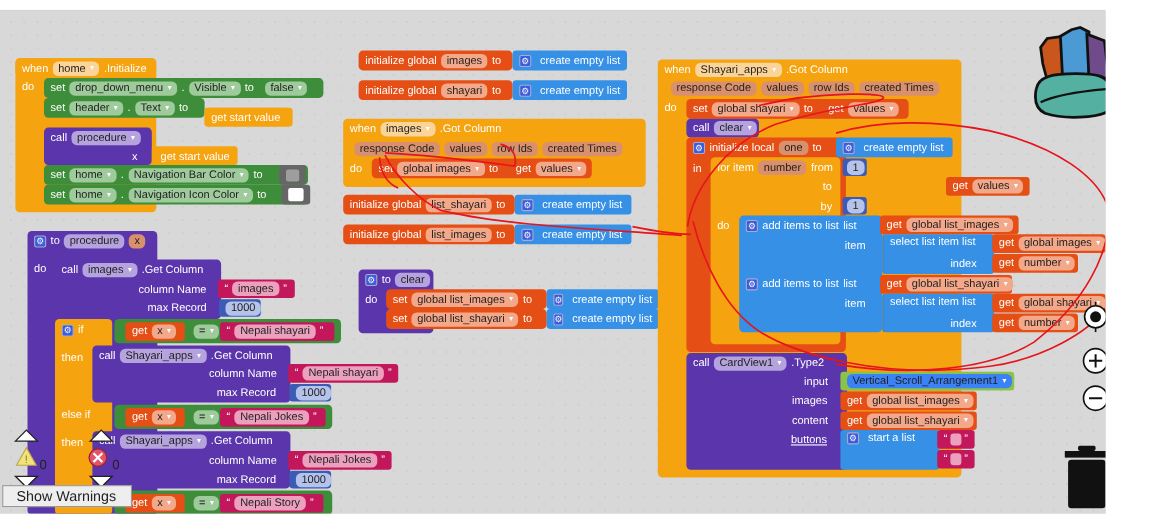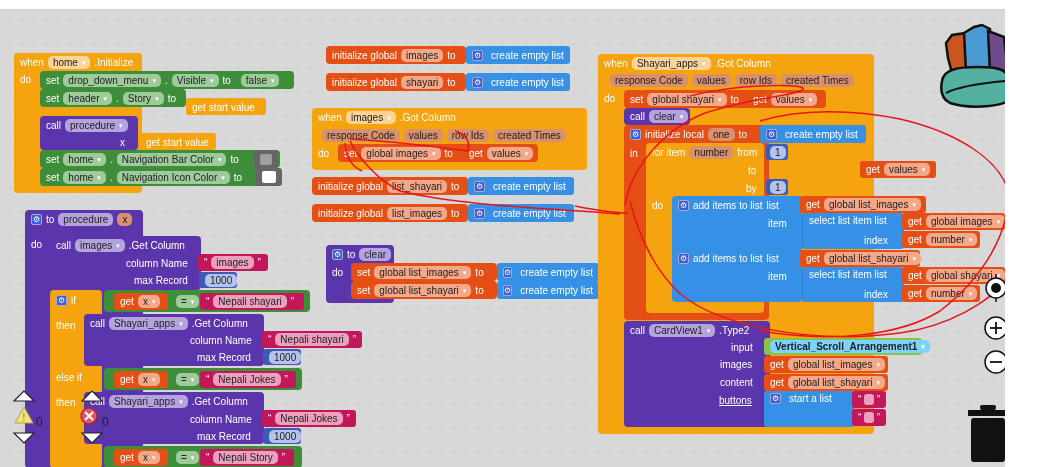--- a/index.html
+++ b/index.html
@@ -34,21 +34,21 @@
   .c-rd { background: #e54e14; }
   .c-bl { background: #3590e6; }
   .c-mg { background: #c2185b; }
   .c-lg { background: #8bc34a; }
   .c-nv { background: #3b5bb5; }
   .d-or { background: #fbd49a; }
   .d-gr { background: #9fca9c; }
   .d-pu { background: #b5a3dd; }
   .d-rd { background: #f4a88a; }
   .d-mg { background: #eba0bd; }
-  .d-lg { background: #7dd3fc; font-weight: bold; }
+  .d-lg { background: #3b82f6; }
   .d-nv { background: #b5c3ea; }
   .controls { position: absolute; }
   .annot { position: absolute; left: 0; top: 0; pointer-events: none; }
   .warn-btn { position: absolute; left: 2px; top: 440px; width: 118px; height: 20px; background: #eee; border: 1px solid #999; color: #222; font-size: 13px; line-height: 18px; padding-left: 12px; }
 </style>
 </head>
 <body>
 
 <div class="workspace">
   <div class="grid"></div>
@@ -73,21 +73,21 @@
     <span class="lbl">to</span>
     <span class="drop d-gr" style="margin-left:6px;">false</span>
   </div>
 
   <div class="blk c-gr" style="left:40px;top:79px;width:146px;height:18px;"></div>
   <div class="slot c-or" style="left:186px;top:88px;width:78px;height:17px;top:88px;"></div>
   <div class="row" style="left:46px;top:80px;">
     <span class="lbl">set</span>
     <span class="drop d-gr">header</span>
     <span class="lbl">.</span>
-    <span class="drop d-gr">Story</span>
+    <span class="drop d-gr">Text</span>
     <span class="lbl">to</span>
   </div>
   <div class="slot c-or" style="left:186px;top:88px;width:80px;height:17px;"></div>
   <div class="row" style="left:192px;top:89px;">
       <span class="lbl">get start value</span>
     </div>
 
   <div class="blk c-pu" style="left:40px;top:106px;width:98px;height:34px;"></div>
   <div class="row" style="left:46px;top:107px;">
     <span class="lbl">call</span>
@@ -595,13 +595,14 @@
           <polygon points="70,44 80,54 90,44" fill="#fff" stroke="#222" stroke-width="1.2"></polygon>
         </g>
       <g>
           <circle cx="77" cy="27" r="8" fill="#e15566" stroke="#a02030" stroke-width="1.2"></circle>
           <path d="M73,23 L81,31 M81,23 L73,31" stroke="#fff" stroke-width="2"></path>
         </g>
     </svg>
     <span style="position:absolute;left:24px;top:26px;color:#222;font-size:12px;">0</span>
     <span style="position:absolute;left:90px;top:26px;color:#222;font-size:12px;">0</span>
   </div>
+  <div class="warn-btn" style="top:431px;">Show Warnings</div>
 </div>
 
 </body></html>

